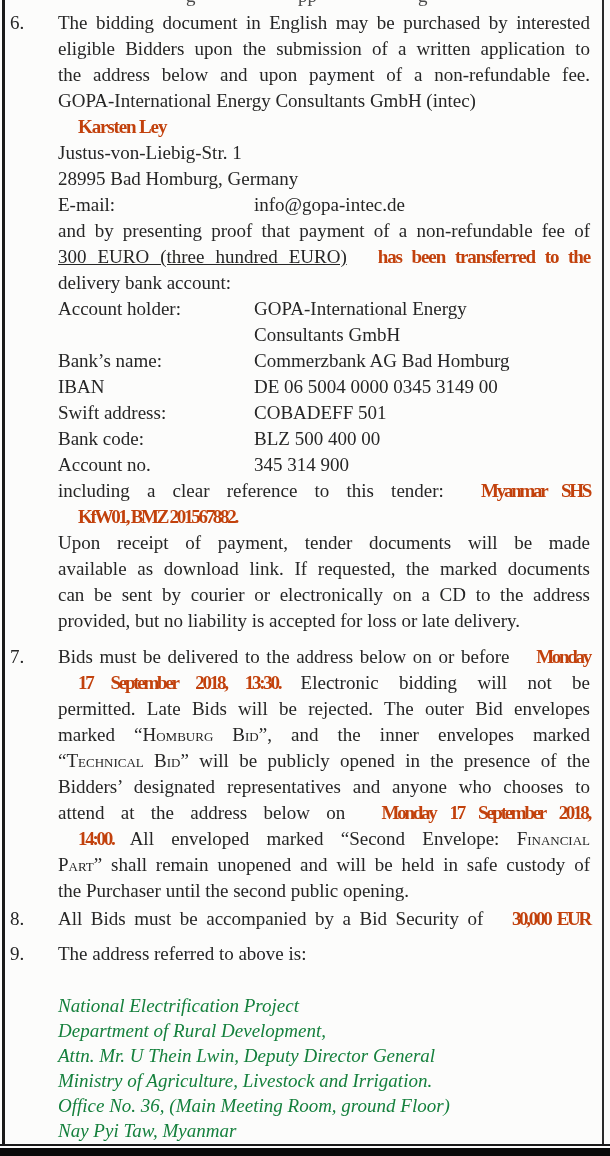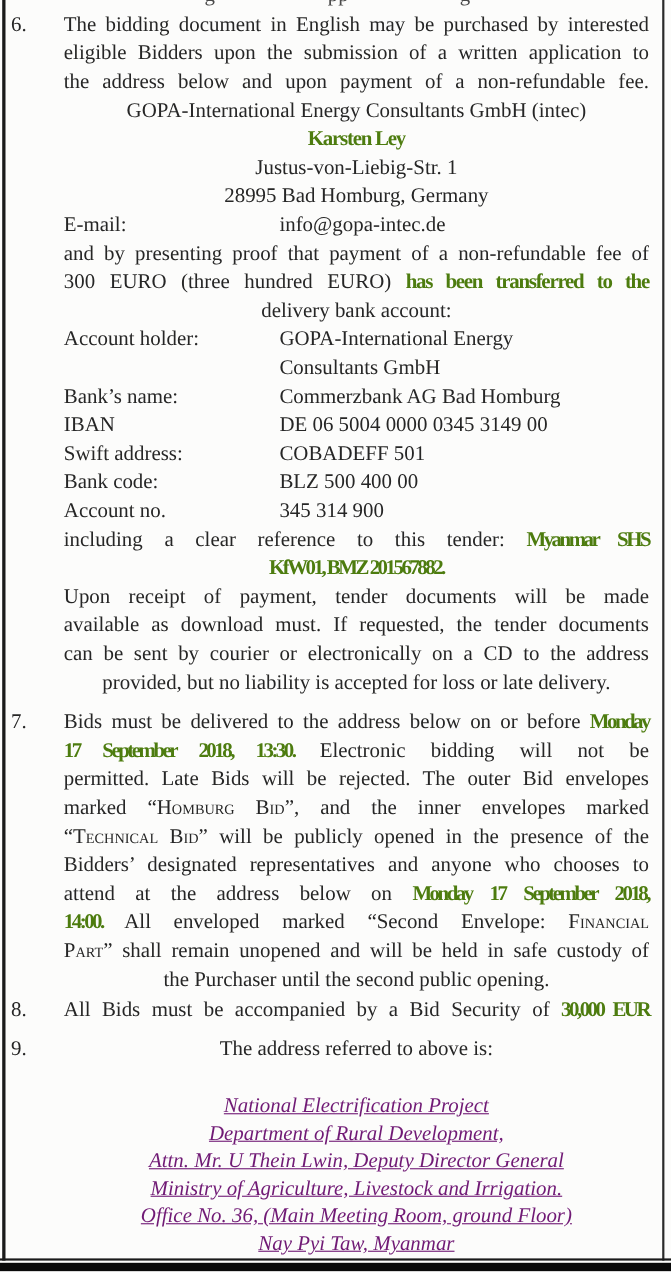--- a/index.html
+++ b/index.html
@@ -17,32 +17,32 @@
   .topfrag{position:absolute;top:0;left:0;width:100%;height:7px;overflow:hidden;}
   .topfrag .m{position:absolute;top:-15px;font-size:19px;color:#4a4a4a;}
   .m1{left:186px;} .m2{left:298px;} .m3{left:418px;}
 
   .content{position:absolute;left:0;top:0;width:610px;box-sizing:border-box;
            padding:10px 20px 0 10px;font-size:19px;line-height:26px;}
   .item{display:flex;}
   .num{width:48px;flex:none;}
   .body{flex:1;min-width:0;}
   .jl{text-align:justify;text-align-last:justify;}
-  .ln{text-align:center;}
+  .ln{text-align:left;}
   .row{display:flex;}
   .lbl{width:196px;flex:none;}
   .val{white-space:pre-line;flex:1;min-width:0;}
-  .b{font-weight:bold;letter-spacing:-0.06em;color:#4d7c0f;}
+  .b{font-weight:bold;letter-spacing:-0.06em;color:#c2410c;margin-left:20px;}
   .sq{letter-spacing:-0.12em;}
-  .u{}
+  .u{text-decoration:underline;}
   .sc{font-variant:small-caps;}
   .mt7{margin-top:10px;}
   .mt8{margin-top:2px;}
   .mt9{margin-top:9px;}
-  .addr{font-style:italic;line-height:25px;margin-top:26px;margin-left:48px;color:#701a75;text-decoration:underline;}
+  .addr{font-style:italic;line-height:25px;margin-top:26px;margin-left:48px;color:#15803d;}
 </style>
 </head>
 <body>
 
 <div class="page">
 
   <div class="topfrag">
       <span class="m m1">g</span>
       <span class="m m2">pp</span>
       <span class="m m3">g</span>
@@ -90,21 +90,21 @@
           <span class="val">BLZ 500 400 00</span>
         </div>
         <div class="row">
           <span class="lbl">Account no.</span>
           <span class="val">345 314 900</span>
         </div>
 
         <div class="jl"><span>including a clear reference to this tender:</span> <span class="b sq">Myanmar SHS</span></div>
         <div class="ln"><span class="b sq">KfW01, BMZ 201567882.</span></div>
         <div class="jl"><span>Upon receipt of payment, tender documents will be made</span></div>
-        <div class="jl"><span>available as download must. If requested, the tender documents</span></div>
+        <div class="jl"><span>available as download link. If requested, the marked documents</span></div>
         <div class="jl"><span>can be sent by courier or electronically on a CD to the address</span></div>
         <div class="ln"><span>provided, but no liability is accepted for loss or late delivery.</span></div>
       </div>
     </div>
 
     <div class="item mt7">
       <div class="num">7.</div>
       <div class="body">
         <div class="jl"><span>Bids must be delivered to the address below on or before</span> <span class="b sq">Monday</span></div>
         <div class="jl"><span class="b sq">17 September 2018, 13:30.</span> <span>Electronic bidding will not be</span></div>

